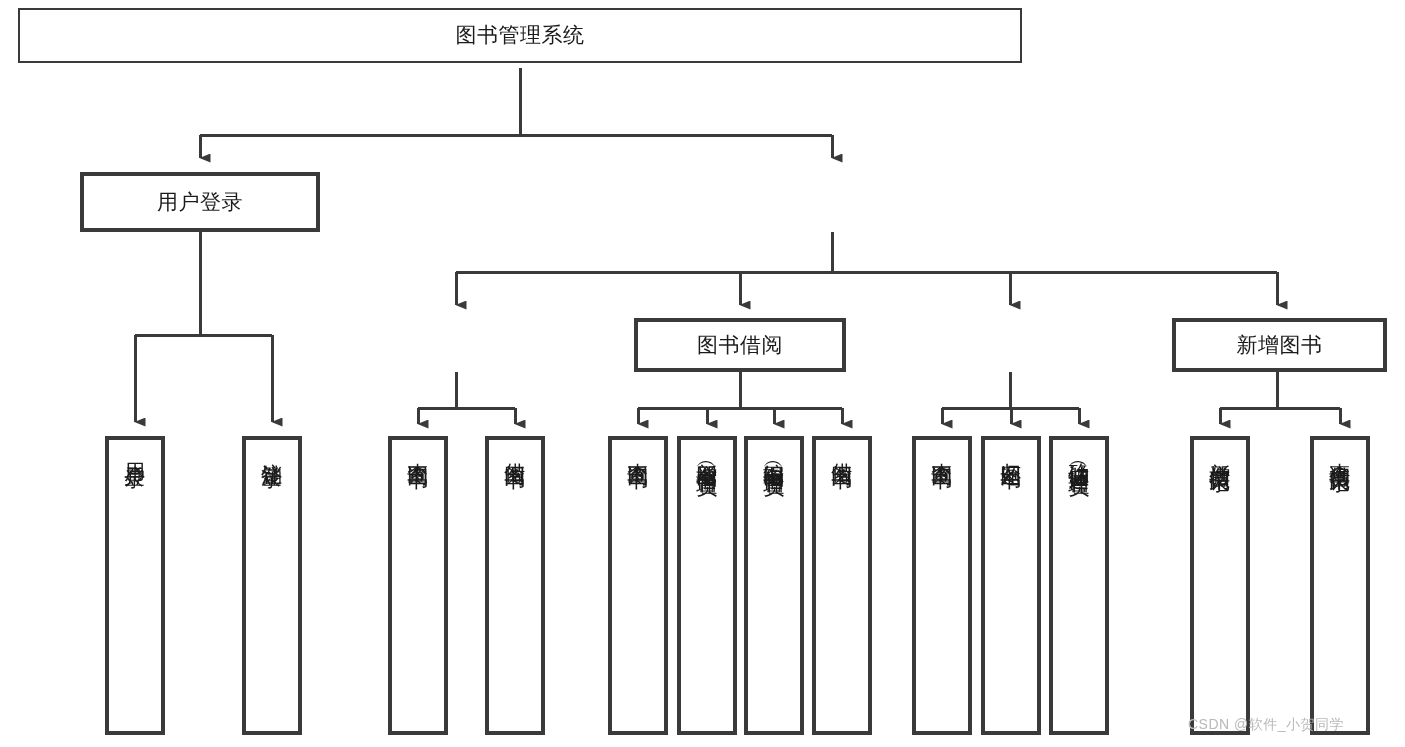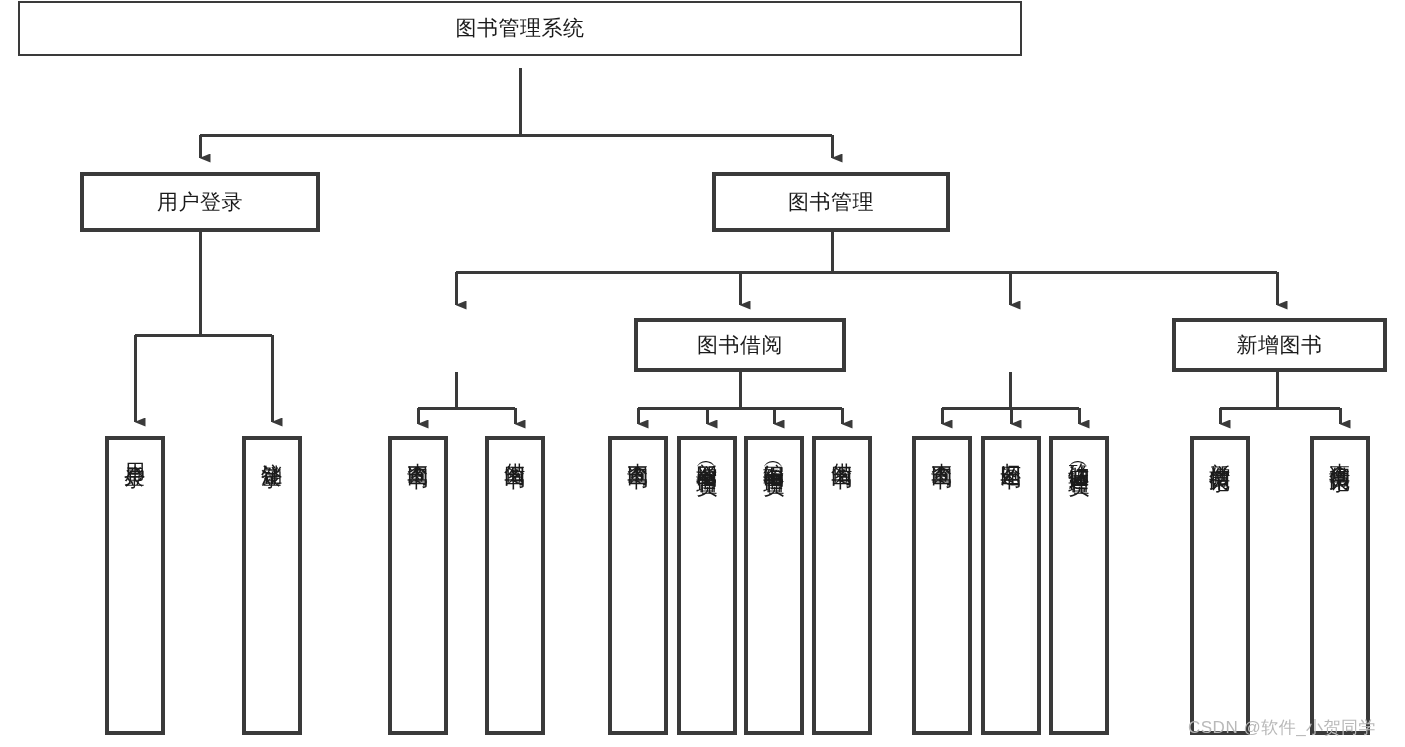--- a/index.html
+++ b/index.html
@@ -51,21 +51,21 @@
   .node-label-v {
     writing-mode: vertical-rl;
     text-orientation: upright;
     font-size: 21px;
     line-height: 1.30;
     letter-spacing: 2px;
     white-space: nowrap;
   }
   .watermark {
     position: absolute;
-    font-size: 17px;
+    font-size: 14px;
     color: #b9b9b9;
     letter-spacing: 0.5px;
     white-space: nowrap;
     user-select: none;
   }
 </style>
 </head>
 <body>
 
 <div id="diagram-root">
@@ -114,29 +114,26 @@
       <line x1="1011" y1="408" x2="1011" y2="424" marker-end="url(#arrowhead)"></line>
       <line x1="1079" y1="408" x2="1079" y2="424" marker-end="url(#arrowhead)"></line>
 
       <line x1="1277" y1="372" x2="1277" y2="408"></line>
       <line x1="1220" y1="408" x2="1340" y2="408"></line>
       <line x1="1220" y1="408" x2="1220" y2="424" marker-end="url(#arrowhead)"></line>
       <line x1="1340" y1="408" x2="1340" y2="424" marker-end="url(#arrowhead)"></line>
     </g>
   </svg>
 
-  <div class="node-box root-node" style="left: 18px; top: 1px; width: 1004px; height: 55px; border-color: rgb(58, 58, 58); background: rgb(255, 255, 255); color: rgb(27, 27, 27);">
+  <div class="node-box root-node" style="left: 18px; top: 8px; width: 1004px; height: 55px; border-color: rgb(58, 58, 58); background: rgb(255, 255, 255); color: rgb(27, 27, 27);">
     <span class="node-label-h">图书管理系统</span>
   </div>
 
   <div class="node-box" style="left: 80px; top: 172px; width: 240px; height: 60px; border-color: rgb(58, 58, 58); background: rgb(255, 255, 255); color: rgb(27, 27, 27);">
     <span class="node-label-h">用户登录</span>
-  </div>
-  <div class="node-box" style="left: 712px; top: 172px; width: 238px; height: 60px; border-color: rgb(58, 58, 58); background: rgb(255, 255, 255); color: rgb(27, 27, 27);">
-    <span class="node-label-h">图书管理</span>
   </div>
 
   <div class="node-box" style="left: 634px; top: 318px; width: 212px; height: 54px; border-color: rgb(58, 58, 58); background: rgb(255, 255, 255); color: rgb(27, 27, 27);">
     <span class="node-label-h">图书借阅</span>
   </div>
   <div class="node-box" style="left: 1172px; top: 318px; width: 215px; height: 54px; border-color: rgb(58, 58, 58); background: rgb(255, 255, 255); color: rgb(27, 27, 27);">
     <span class="node-label-h">新增图书</span>
   </div>
 
   <div class="node-box leaf-node" style="left: 105px; top: 436px; width: 60px; height: 299px; border-color: rgb(58, 58, 58); background: rgb(255, 255, 255); color: rgb(27, 27, 27);">

